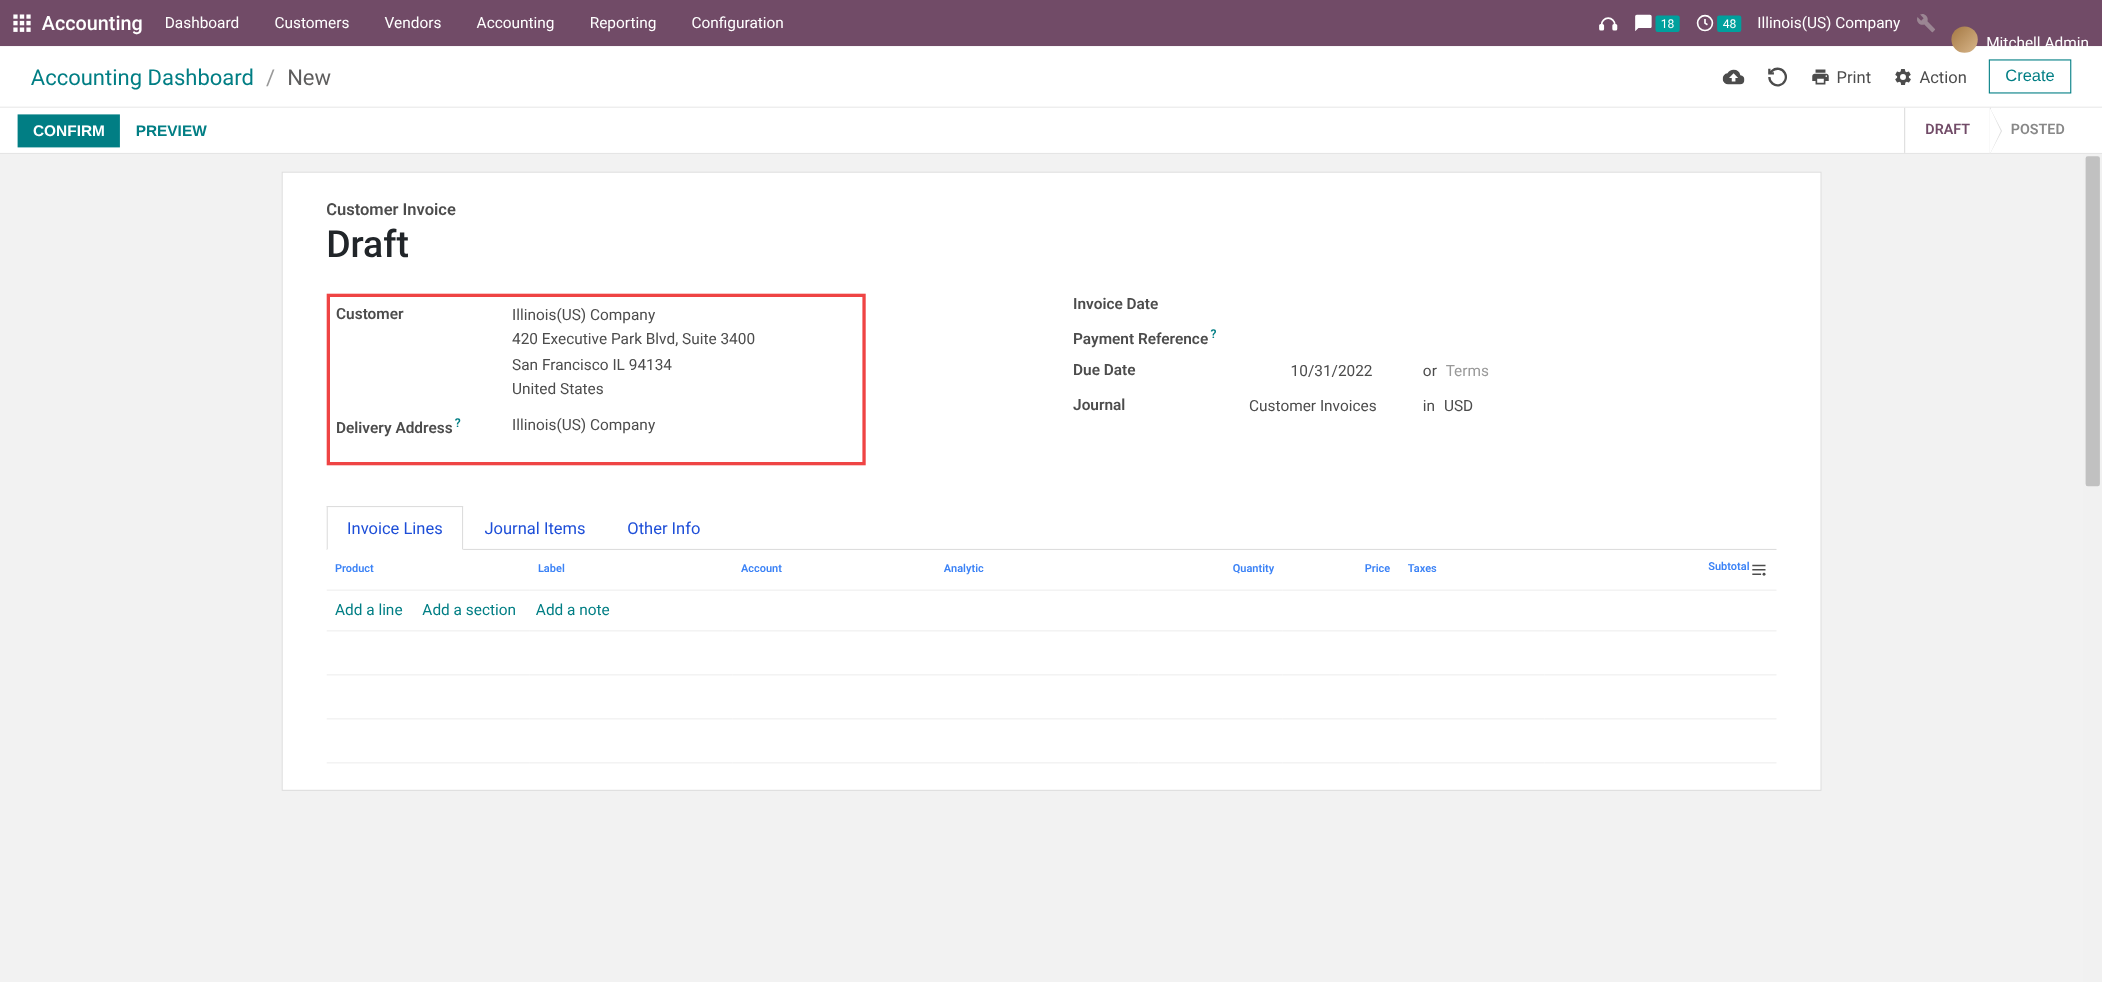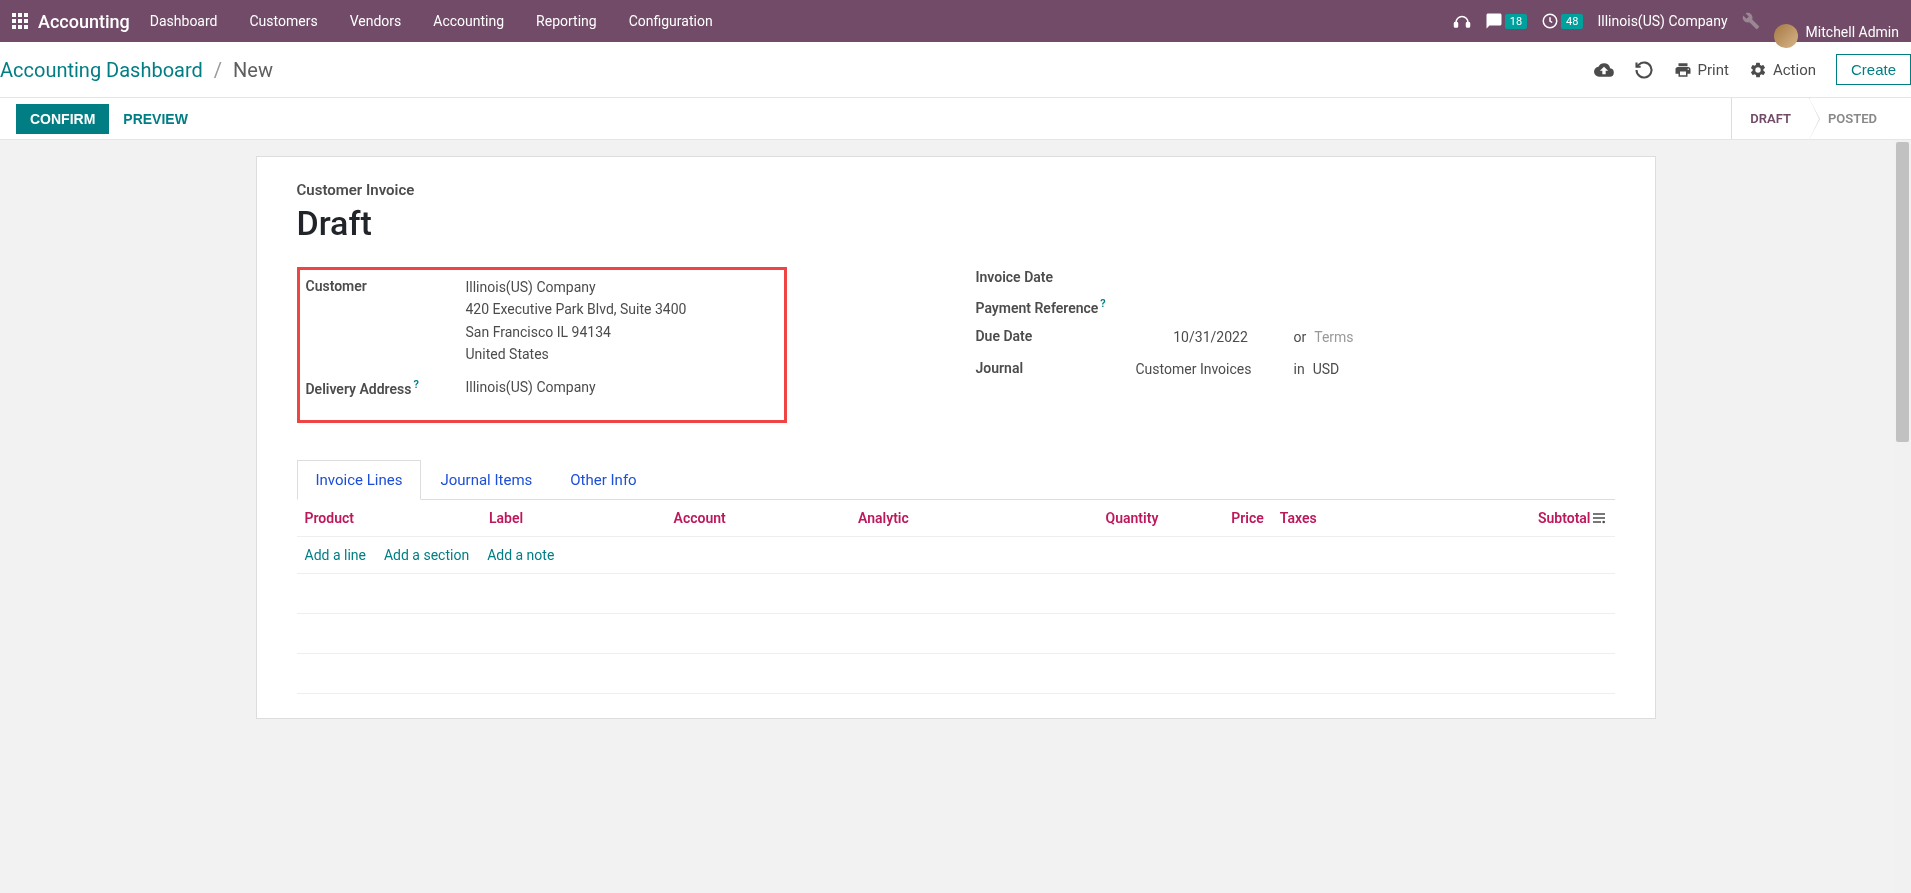--- a/index.html
+++ b/index.html
@@ -5,25 +5,25 @@
 * { box-sizing: border-box; margin: 0; padding: 0; }
 body { font-family: -apple-system, BlinkMacSystemFont, "Segoe UI", Roboto, Helvetica, Arial, sans-serif; font-size: 14px; color: #4c4c4c; background: #f2f2f2; }
 .topbar { background: #714B67; height: 42px; display: flex; align-items: center; color: #fff; padding: 0 12px; }
 .topbar .apps-icon { display: inline-flex; margin-right: 10px; }
 .topbar .app-name { font-size: 18px; font-weight: 500; margin-right: 20px; }
 .topbar .menu { display: flex; gap: 32px; }
 .topbar .menu a { color: #fff; text-decoration: none; font-size: 14px; }
 .topbar .right { margin-left: auto; display: flex; align-items: center; gap: 14px; }
 .topbar .badge { background: #00a09d; color: #fff; font-size: 11px; padding: 1px 5px; border-radius: 2px; margin-left: 2px; }
 .topbar .company { font-size: 14px; }
-.topbar .user { display: flex; align-items: flex-start; gap: 8px; margin-top: 29px; }
+.topbar .user { display: flex; align-items: flex-end; gap: 8px; margin-top: 29px; }
 .topbar .avatar { width: 24px; height: 24px; border-radius: 50%; background: linear-gradient(135deg,#a47843,#d8b68a); }
 .icon-btn { cursor: pointer; display: inline-flex; align-items: center; }
 
-.controlbar { background: #fff; height: 56px; display: flex; align-items: center; padding: 0 0; border-bottom: 1px solid #e5e5e5; }
+.controlbar { background: #fff; height: 56px; display: flex; align-items: center; padding: 0 28px; border-bottom: 1px solid #e5e5e5; }
 .breadcrumb { font-size: 20px; color: #5f5e5e; }
 .breadcrumb a { color: #017e84; text-decoration: none; }
 .breadcrumb .sep { color: #999; margin: 0 6px; }
 .controlbar .right { margin-left: auto; display: flex; align-items: center; gap: 20px; }
 .ctrl-link { color: #4c4c4c; font-size: 15px; display: flex; align-items: center; gap: 6px; cursor: pointer; }
 .create-btn { border: 1px solid #017e84; color: #017e84; background: #fff; padding: 6px 14px; font-size: 15px; cursor: pointer; }
 
 .statusbar { background: #fff; height: 42px; display: flex; align-items: center; padding: 0 16px; border-bottom: 1px solid #e5e5e5; position: relative; }
 .btn-confirm { background: #017e84; color: #fff; border: none; padding: 7px 14px; font-weight: 600; font-size: 14px; cursor: pointer; margin-right: 14px; }
 .btn-preview { color: #017e84; background: none; border: none; font-weight: 600; font-size: 14px; cursor: pointer; }
@@ -50,21 +50,21 @@
 .form-value { flex: 1; font-size: 14px; color: #4c4c4c; line-height: 1.6; }
 .help-q { color: #017e84; font-size: 11px; vertical-align: super; margin-left: 2px; }
 .inline-label { color: #4c4c4c; margin: 0 8px; font-size: 14px; }
 .placeholder-text { color: #999; }
 
 .tabs { display: flex; margin-top: 20px; border-bottom: 1px solid #ddd; }
 .tab { padding: 10px 18px; font-size: 15px; color: #1d4ed8; cursor: pointer; border: 1px solid transparent; border-bottom: none; position: relative; top: 1px; }
 .tab.active { border-color: #ddd; background: #fff; border-bottom: 1px solid #fff; }
 
 table.lines { width: 100%; border-collapse: collapse; }
-table.lines th { text-align: left; font-weight: 600; padding: 10px 8px; font-size: 14px; border-bottom: 1px solid #eee; color: #be185d; }
+table.lines th { text-align: left; font-weight: 600; padding: 10px 8px; font-size: 10px; border-bottom: 1px solid #eee; color: #3b82f6; }
 table.lines th.num { text-align: right; }
 table.lines td { padding: 10px 8px; border-bottom: 1px solid #eee; }
 .add-links { display: flex; gap: 18px; padding: 10px 8px; }
 .add-links a { color: #017e84; text-decoration: none; font-size: 14px; cursor: pointer; }
 .empty-row { height: 40px; border-bottom: 1px solid #eee; }
 .opts-icon { float: right; }
 
 svg { display: block; }
 </style>
 </head>

